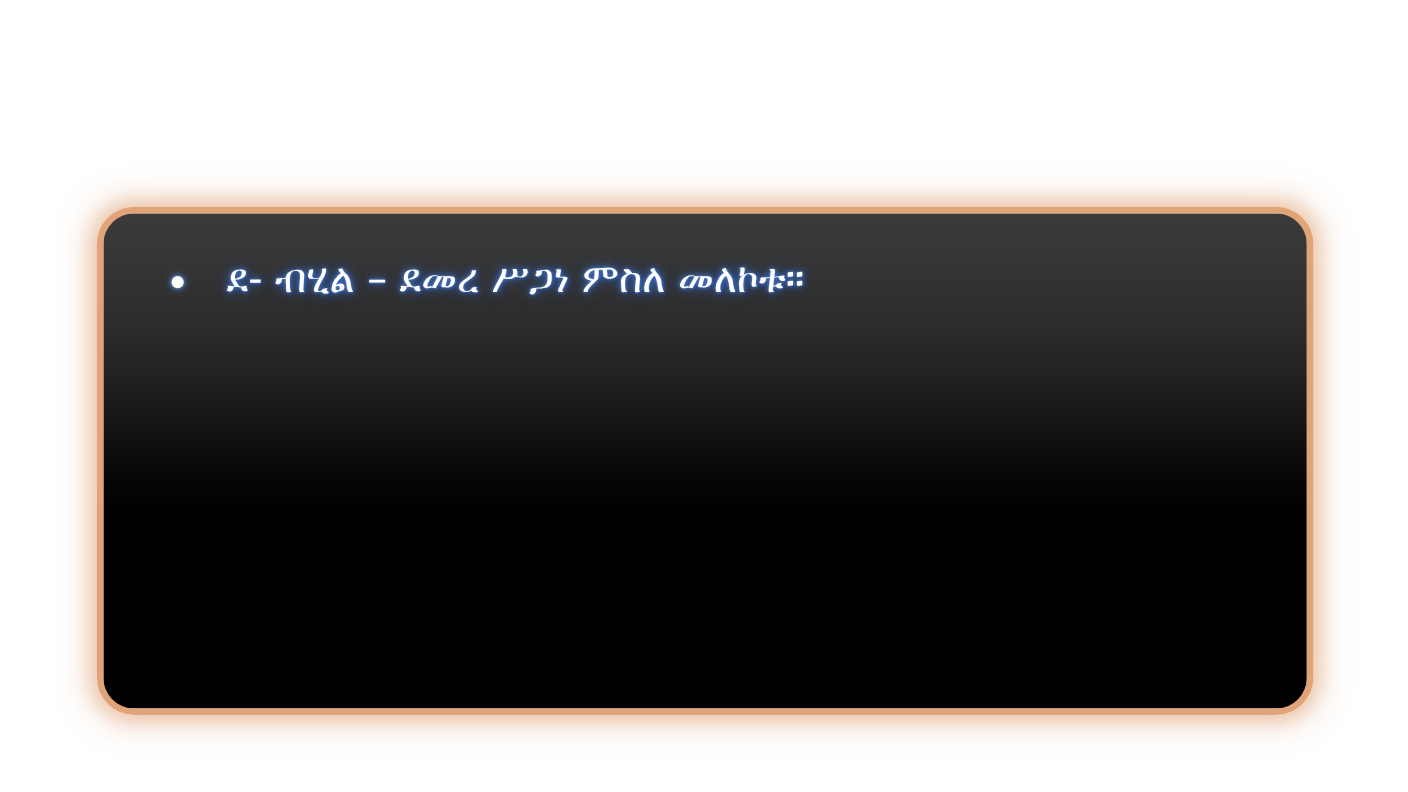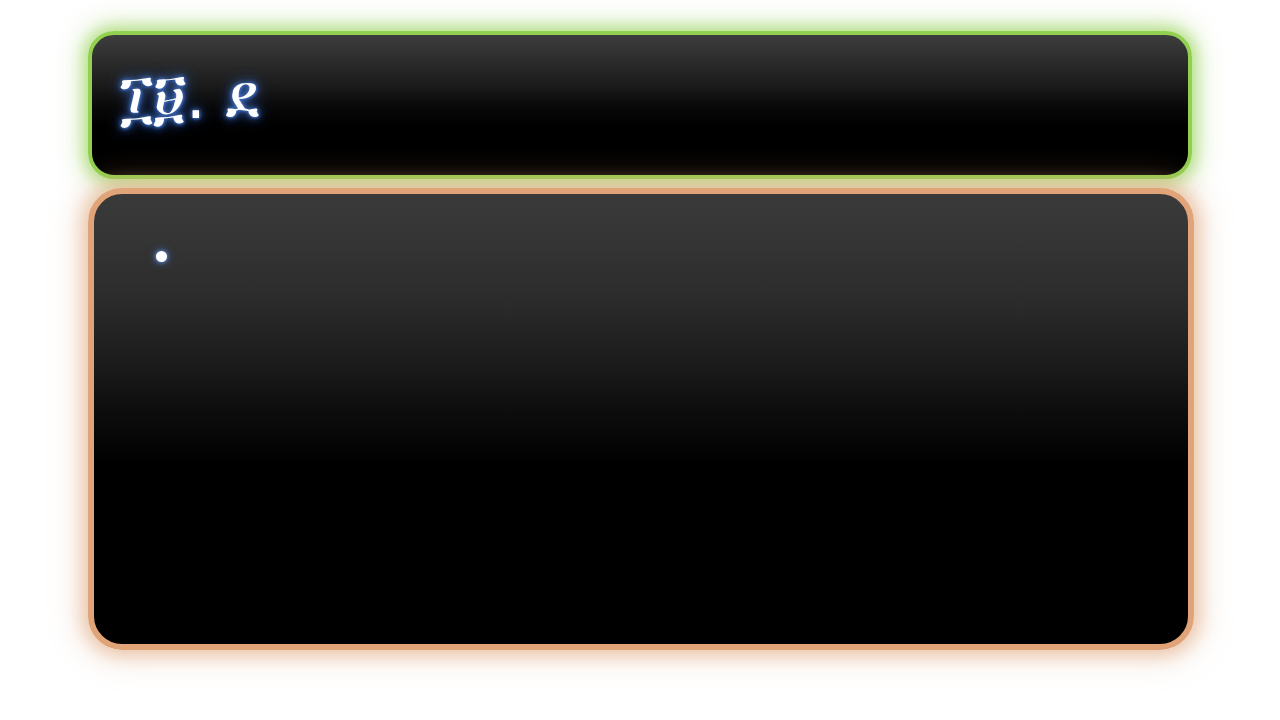--- a/index.html
+++ b/index.html
@@ -135,28 +135,26 @@
     padding-left: 10px;
     text-indent: 78px;
     max-width: 1010px;
   }
 </style>
 </head>
 <body>
 
 <div class="slide">
 
-  <div class="title-box">
-    <div class="title-text">፲፱. ደ</div>
-  </div>
 
   <div class="body-box">
     <div class="body-inner">
 
       <div class="bullet-row glow-text">
         <span class="bullet-dot"></span>
+        <span class="bullet-label">ደ- ብሂል – ደመረ ሥጋነ ምስለ መለኮቱ።</span>
       </div>
 
 
     </div>
   </div>
 
 </div>
 
 </body></html>

